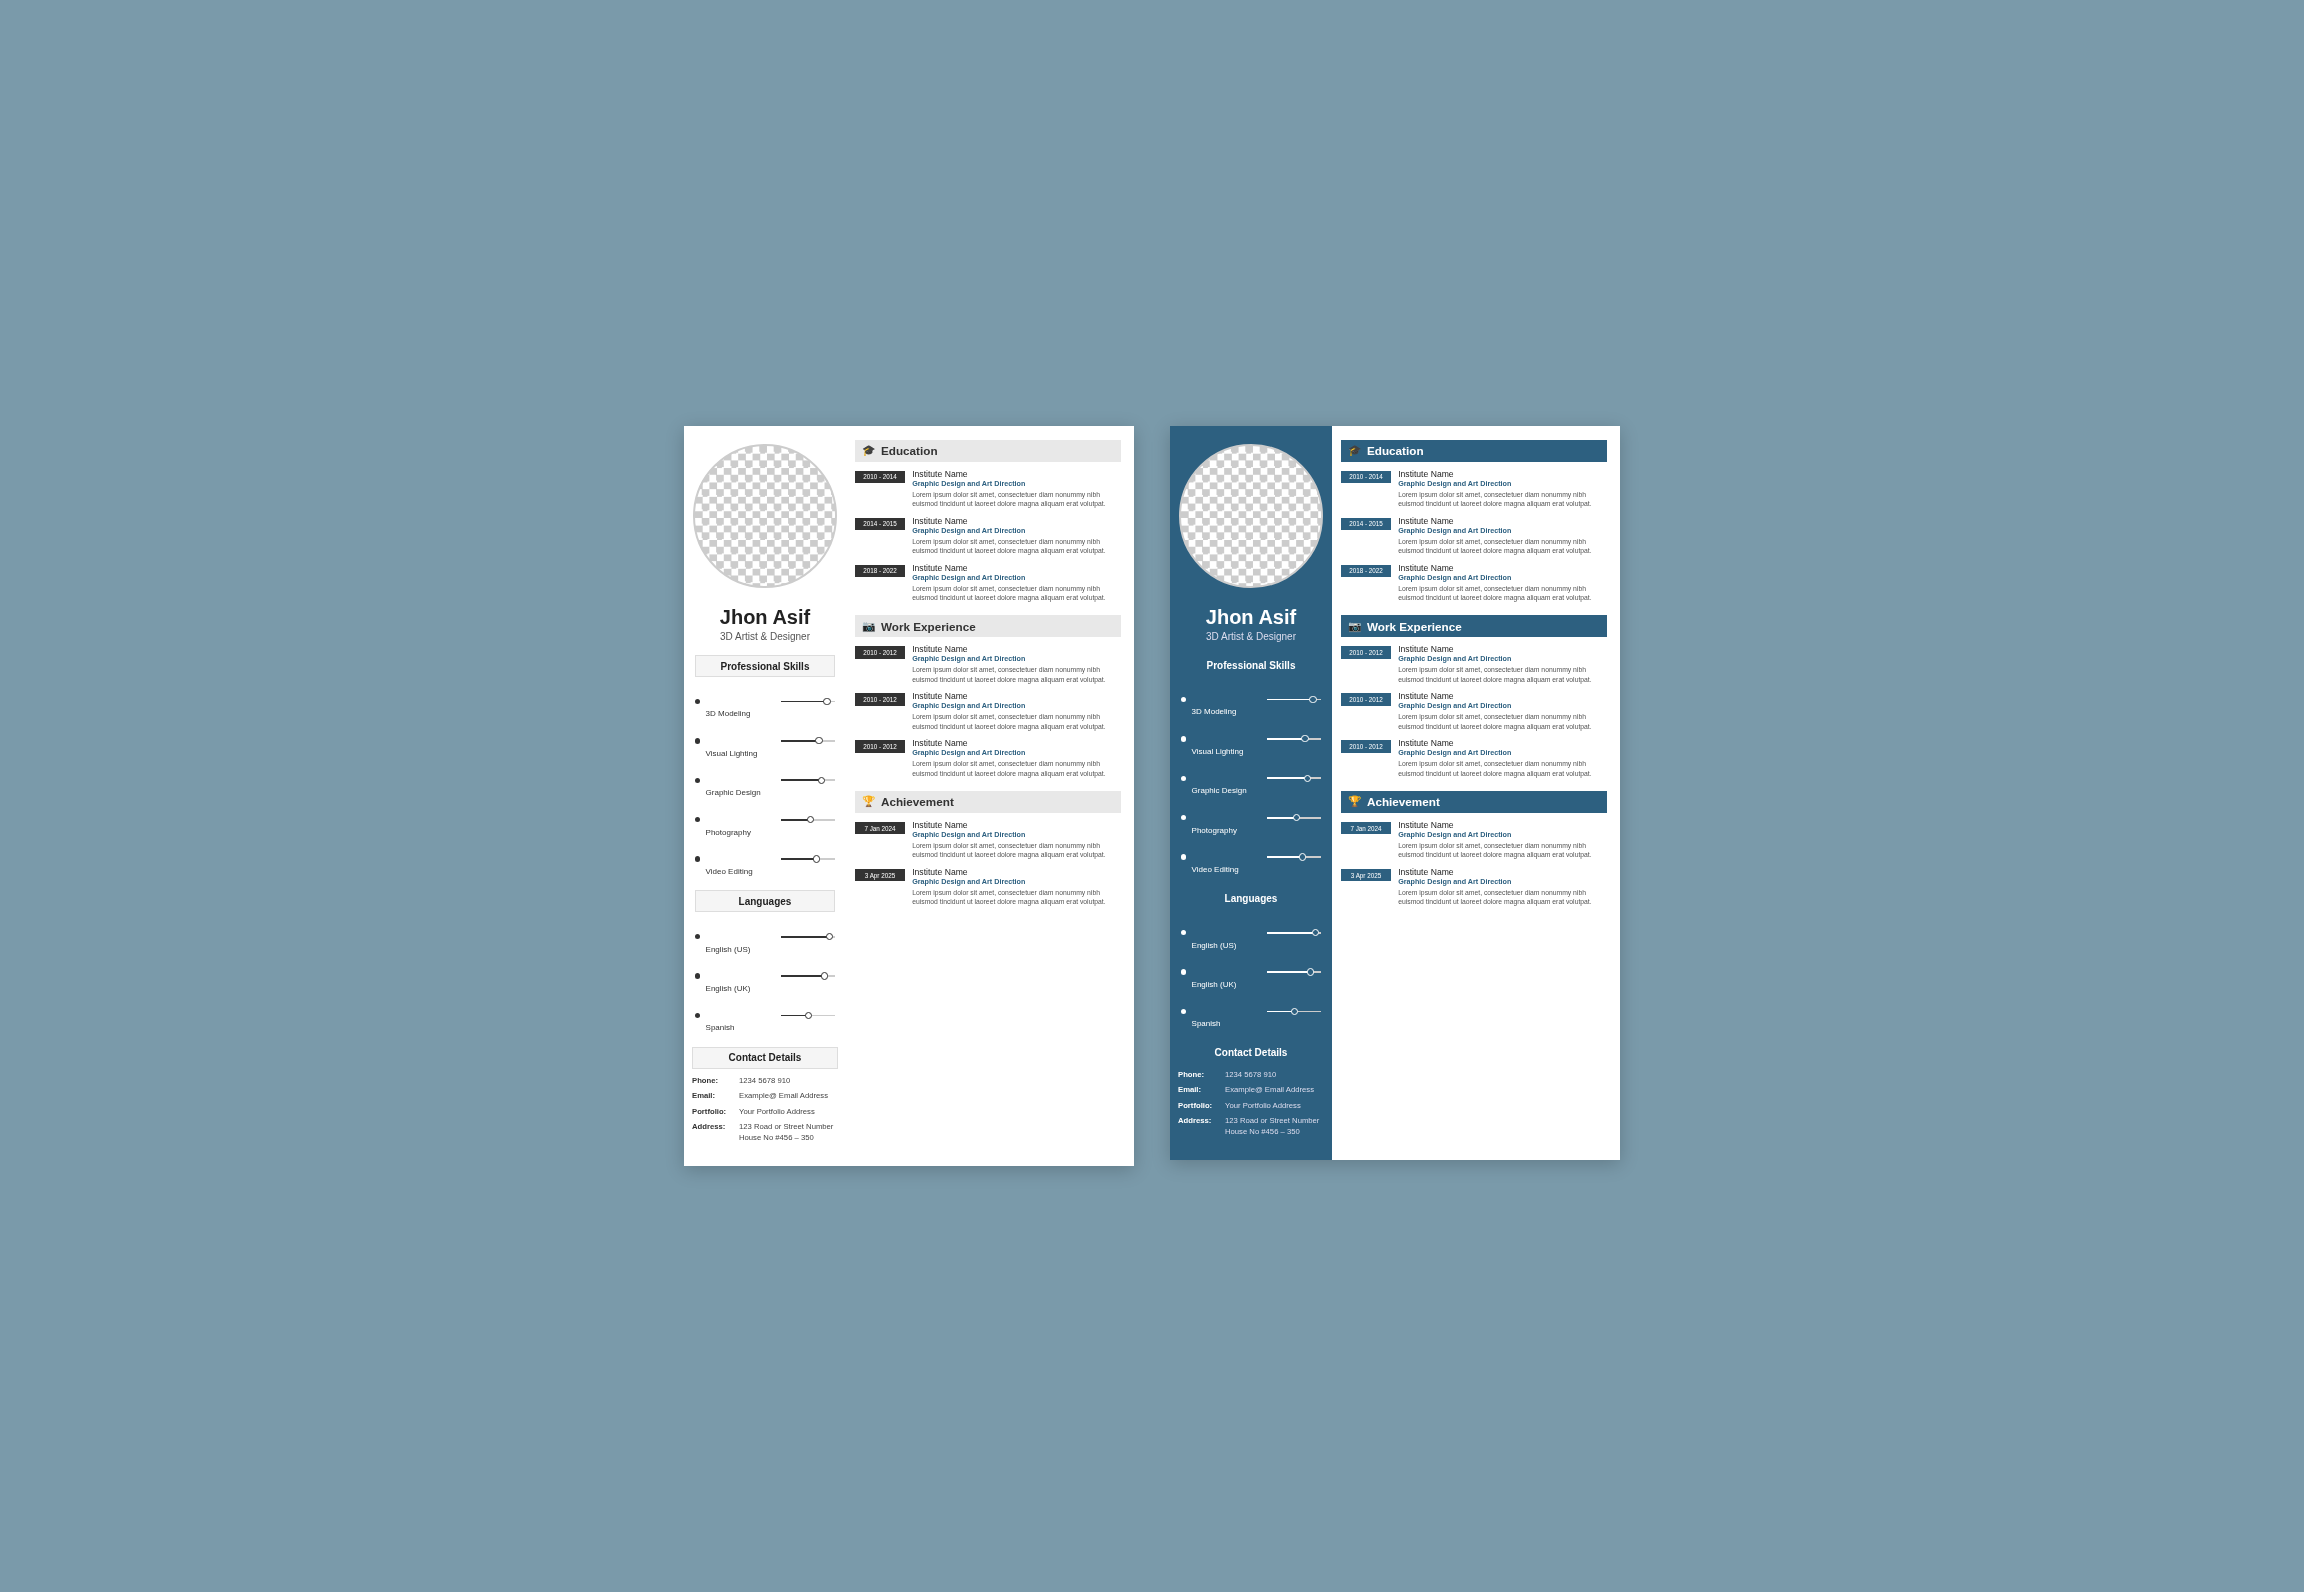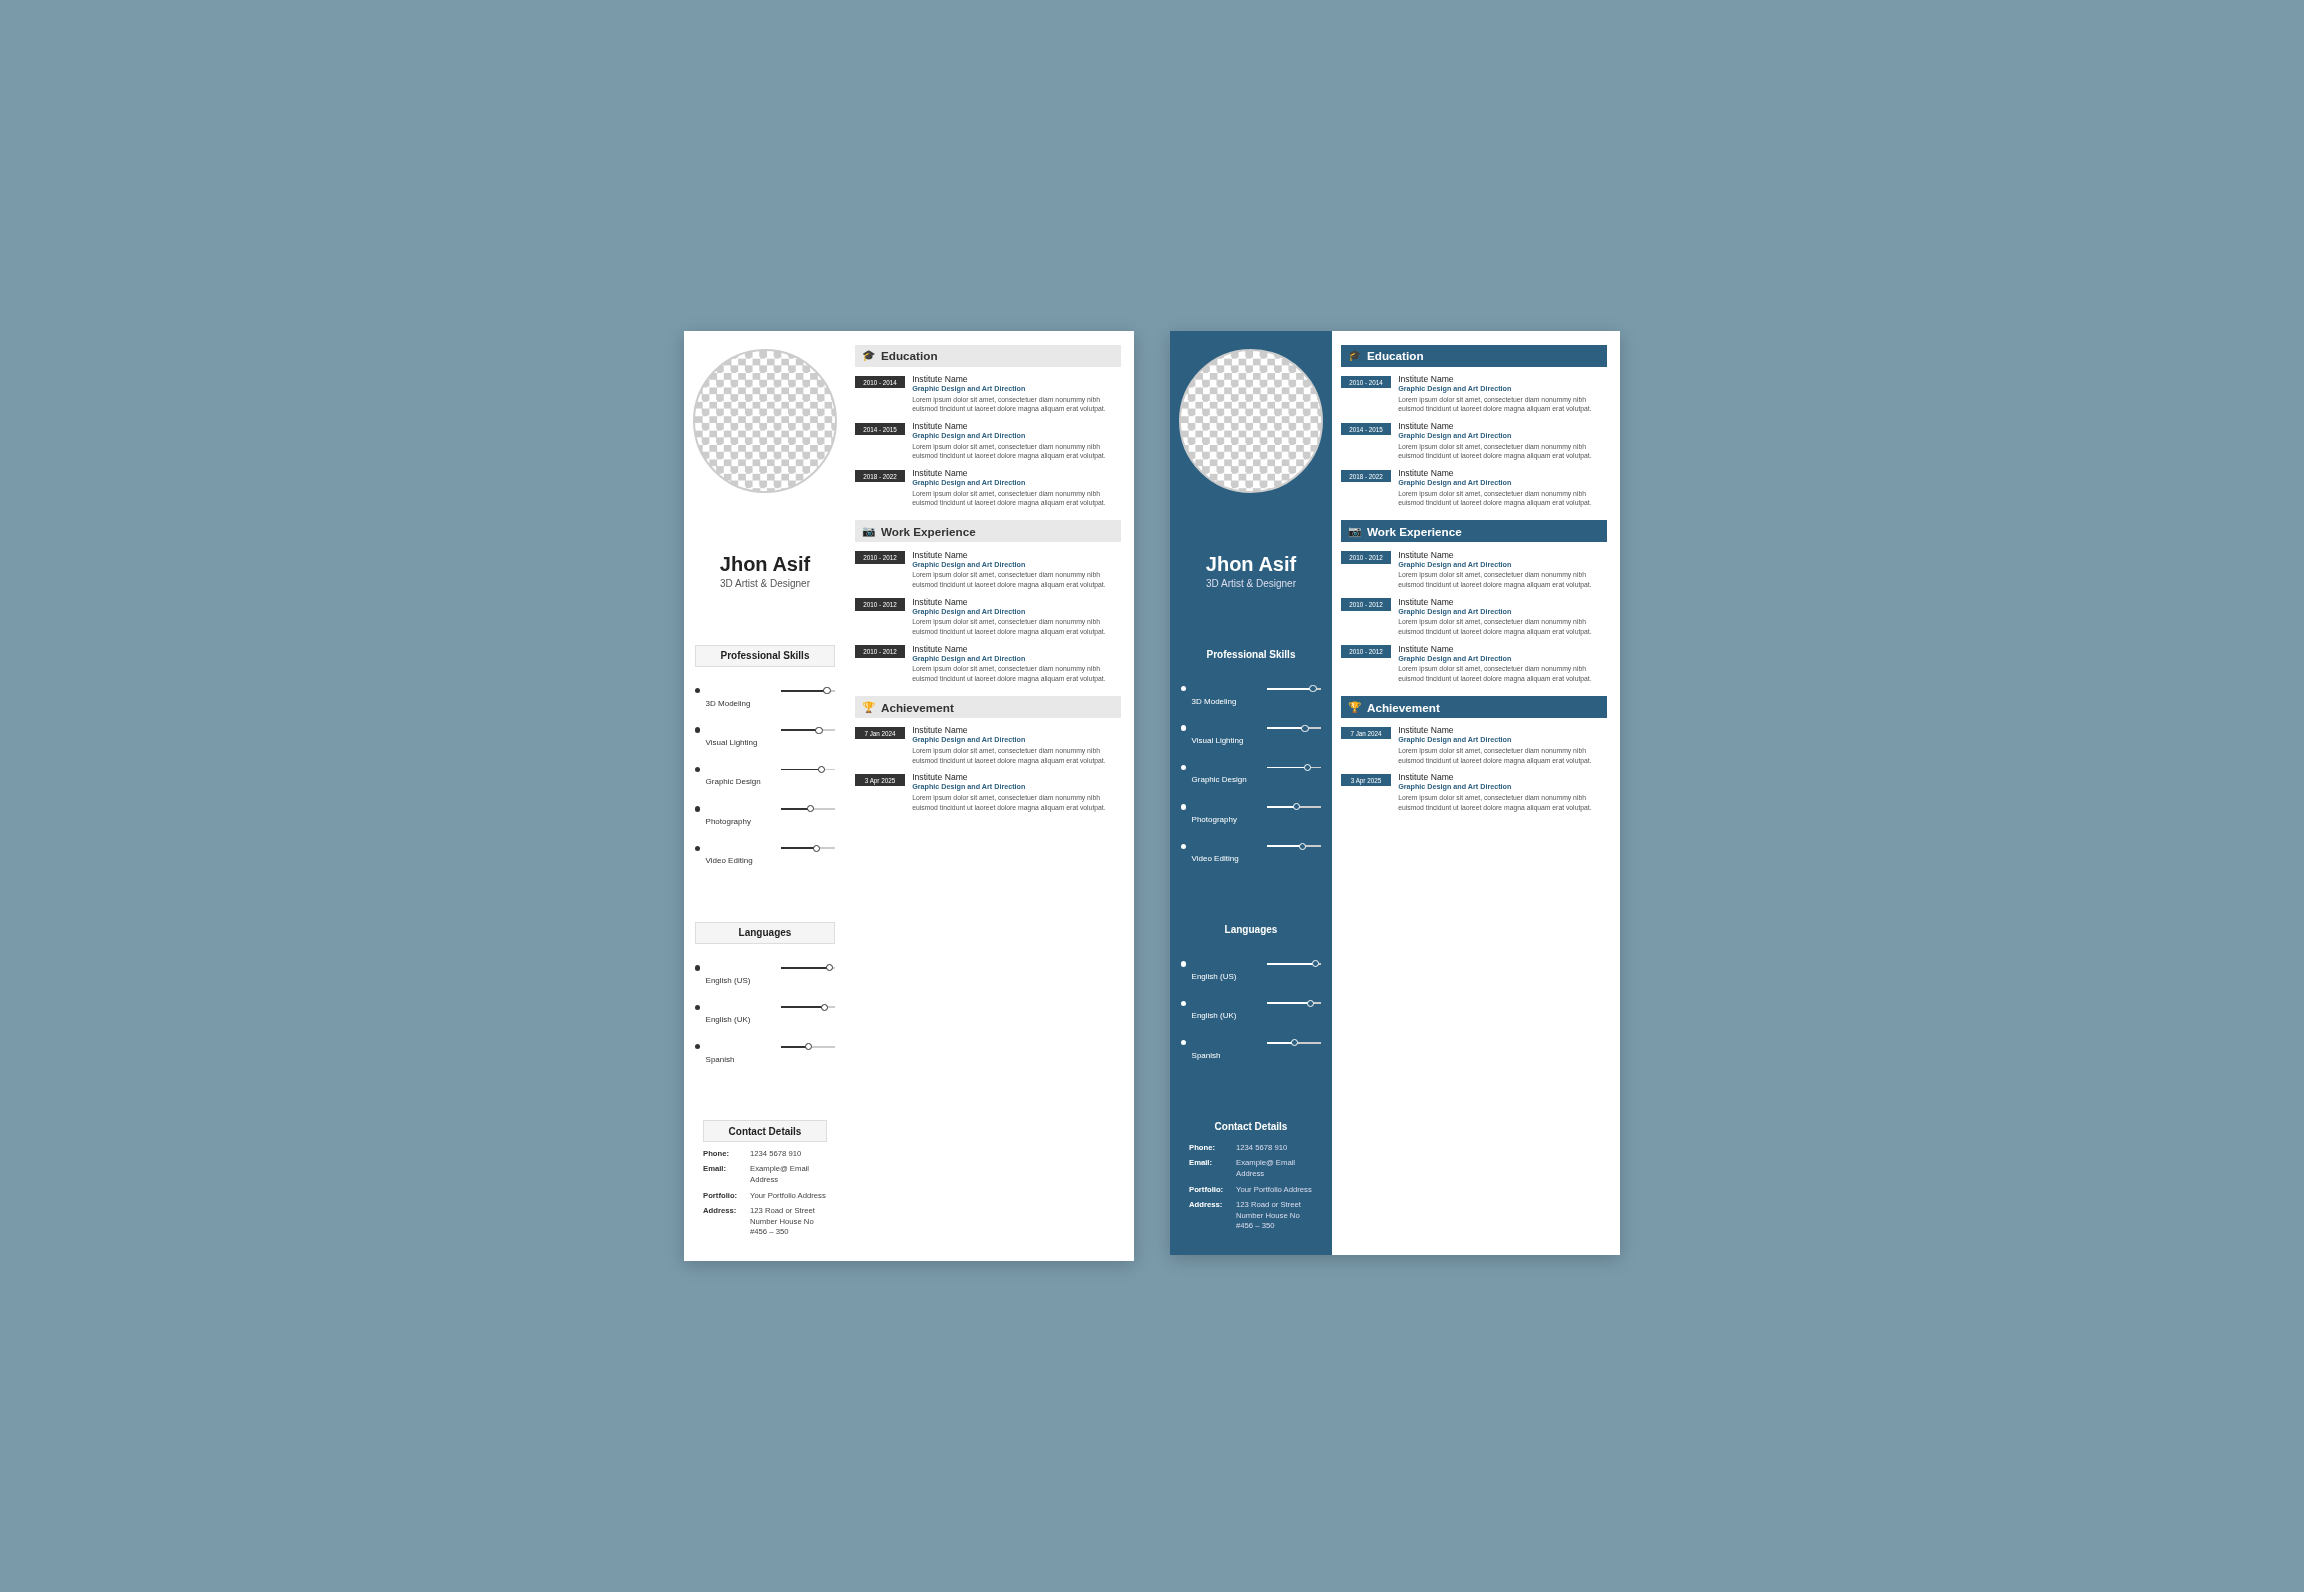--- a/index.html
+++ b/index.html
@@ -26,21 +26,20 @@
     }
     
     .sidebar {
       width: 162px;
       min-width: 162px;
       background: #fff;
       display: flex;
       flex-direction: column;
       align-items: center;
       padding-bottom: 18px;
-      gap: 42px;
     }
     .sidebar.blue-theme {
       background: #2d6080;
     }
     .photo-area {
       width: 144px;
       height: 144px;
       border-radius: 50%;
       margin: 18px auto 9px;
       overflow: hidden;
@@ -128,21 +127,21 @@
       border: 1.8px solid #333;
       position: absolute;
       top: -2.7px;
     }
     .skill-knob.white {
       border-color: #fff;
       background: #2d6080;
     }
     .contact-section {
       width: 100%;
-      padding: 0 19px;
+      padding: 0 8px;
       margin-top: 9px;
     }
     .contact-title {
       text-align: center;
       font-size: 10px;
       font-weight: 700;
       color: #222;
       background: #f5f5f5;
       border: 0.9px solid #ddd;
       padding: 4.5px 0;

